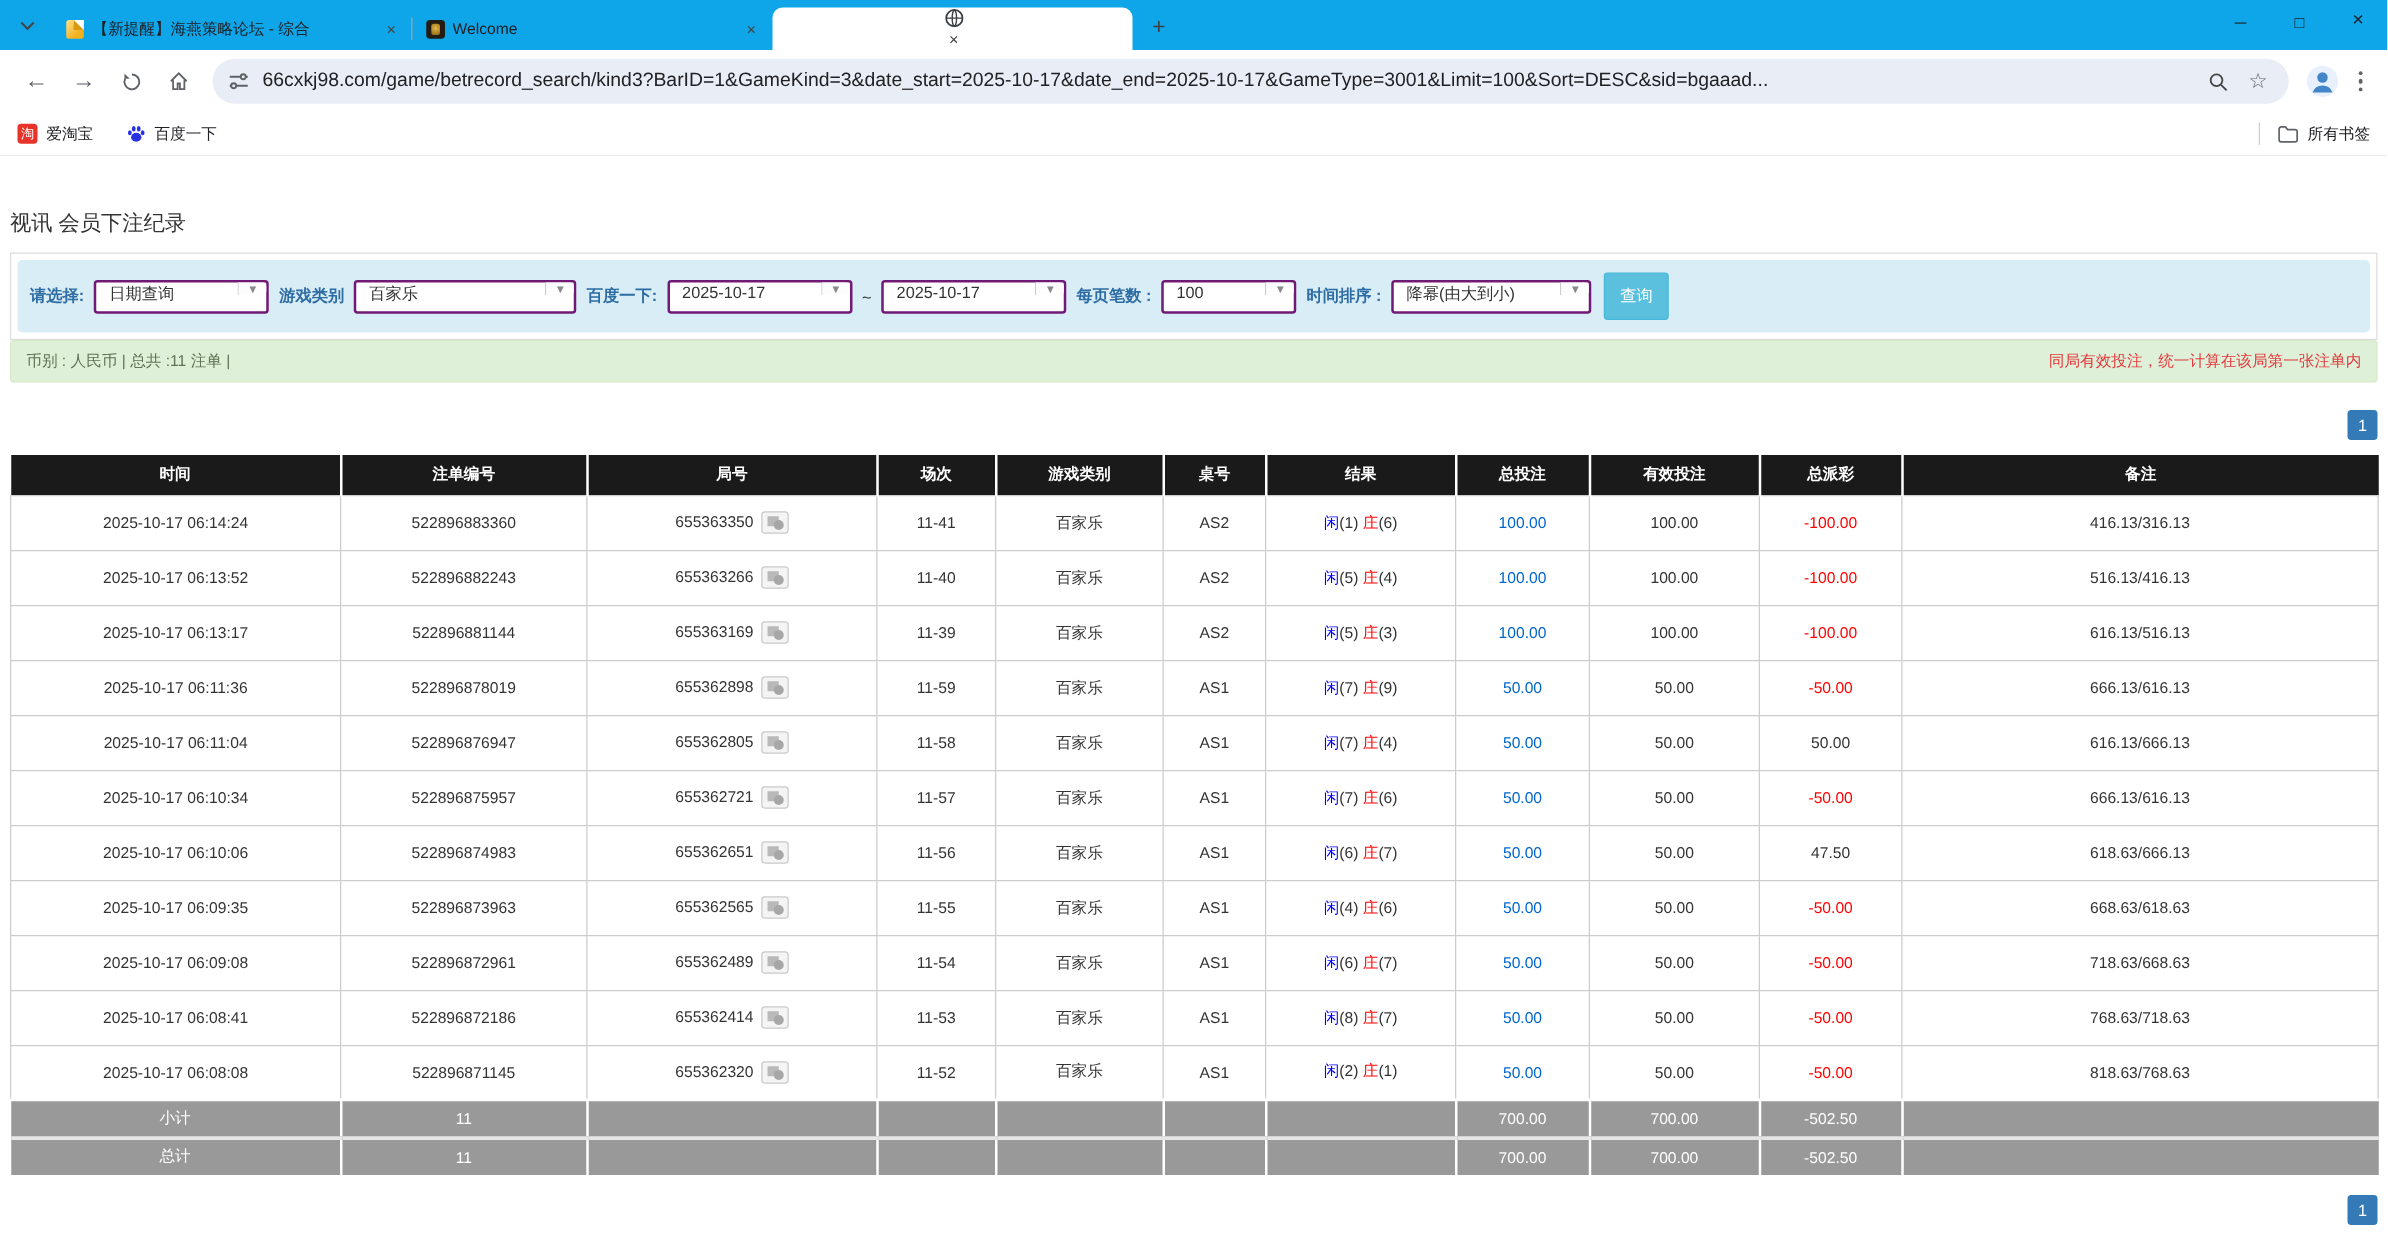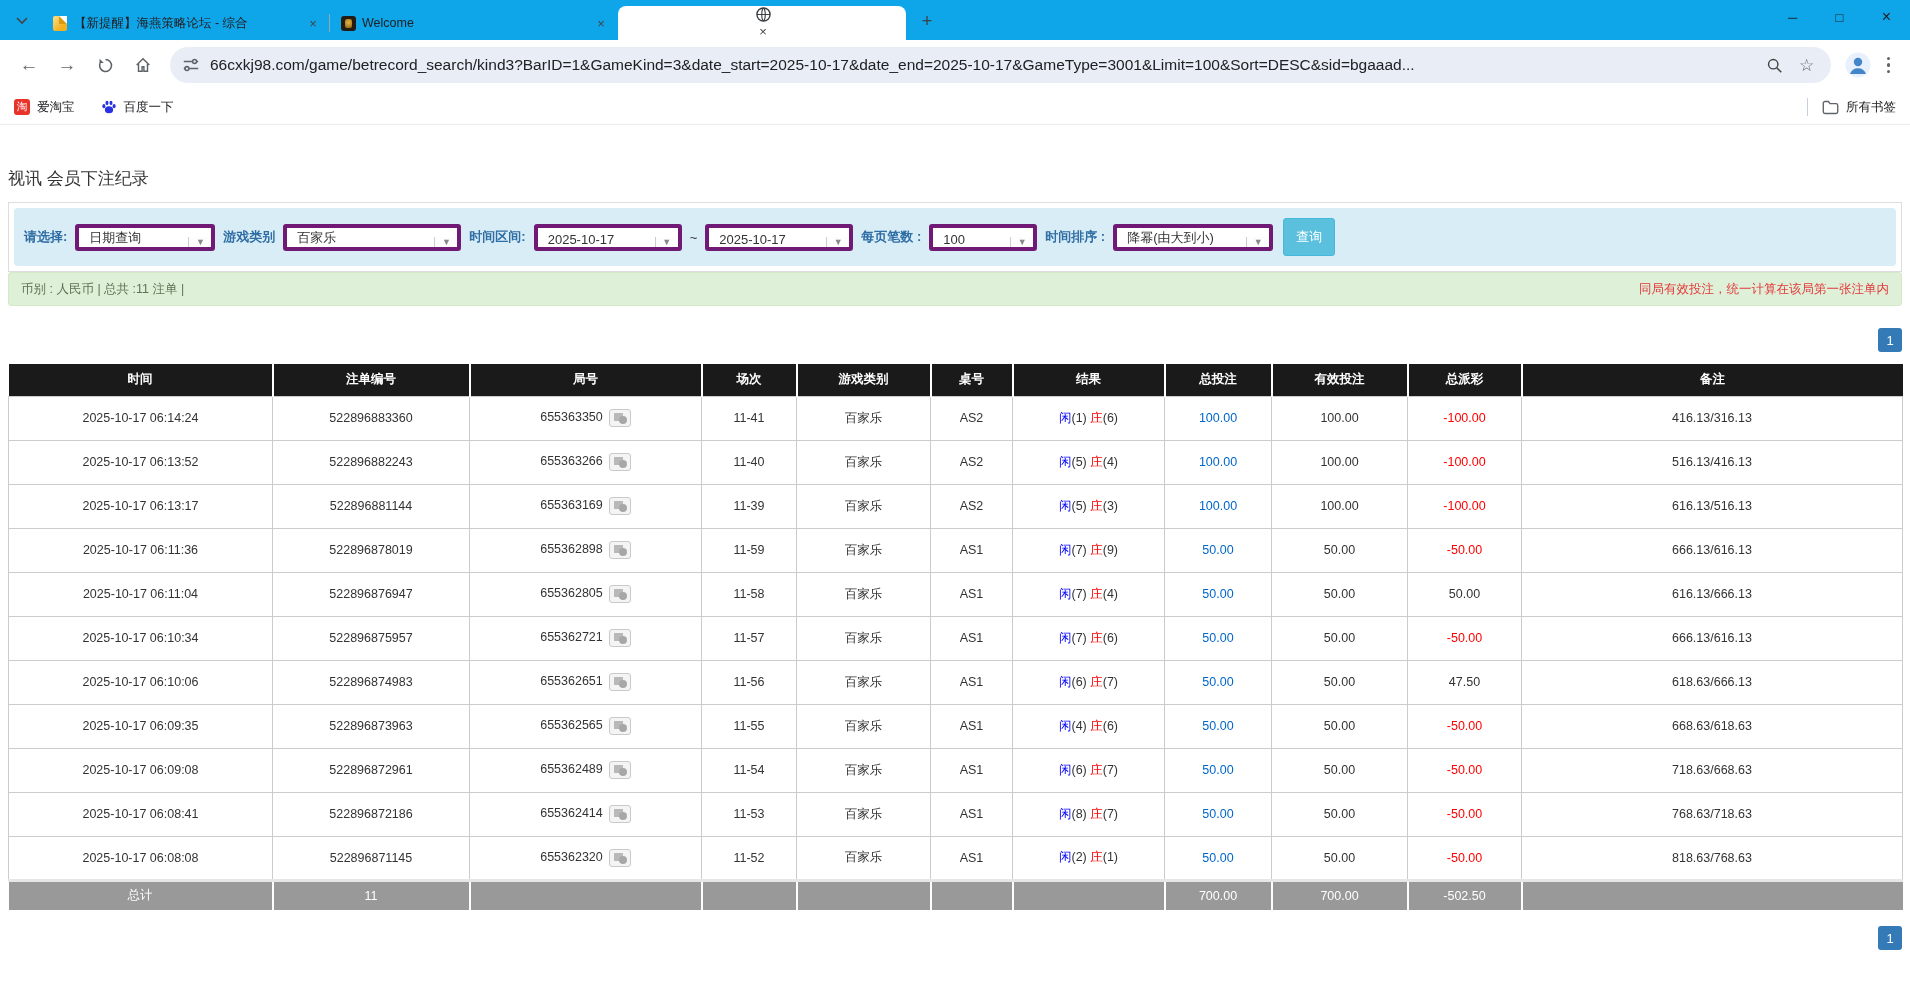--- a/index.html
+++ b/index.html
@@ -55,22 +55,22 @@
   .all-bookmarks { display:flex; align-items:center; gap:7px; cursor:pointer; }
 
   
   .page { padding:0 8px; background:#fff; }
   .page-title { font-size:17px; font-weight:400; color:#333; margin:42px 0 12px 0; }
 
   .filter-outer { border:1px solid #ddd; padding:5px; }
   .filter-bar { background:#d9edf7; border-radius:4px; height:58px; display:flex; align-items:center;
     padding:0 10px; gap:8px; font-size:13px; }
   .flabel { color:#2e6da4; font-weight:bold; white-space:nowrap; }
-  .combo { background:#fff; border:4px solid #701a75; border-radius:3px; height:27px; display:flex;
-    align-items:flex-end; cursor:pointer; }
+  .combo { background:#fff; border:2px solid #701a75; border-radius:3px; height:27px; display:flex;
+    align-items:flex-start; cursor:pointer; }
   .combo-text { display:flex; align-items:center; padding:0 10px; color:#333; flex:1; white-space:nowrap; }
   .combo-arrow { width:23px; border-left:1px solid #ccc; display:flex; align-items:center;
     justify-content:center; color:#888; font-size:9px; background:#fdfdfd; border-radius:0 3px 3px 0; }
   .w140 { width:140px; } .w178 { width:178px; } .w148 { width:148px; } .w108 { width:108px; } .w160 { width:160px; }
   .tilde { color:#333; }
   .search-btn { background:#5bc0de; color:#fff; border:1px solid #46b8da; border-radius:3px;
     height:38px; padding:0 12px; font-size:13px; cursor:pointer; margin-left:2px; }
 
   .info-bar { margin-top:0; background:#dff0d8; border:1px solid #d6e9c6; border-radius:3px;
     height:34px; display:flex; align-items:center; justify-content:space-between; padding:0 12px; font-size:12.5px; }
@@ -226,21 +226,21 @@
       <span class="flabel">请选择:</span>
       <div class="combo w140">
         <span class="combo-text">日期查询</span>
         <span class="combo-arrow">▼</span>
       </div>
       <span class="flabel">游戏类别</span>
       <div class="combo w178">
         <span class="combo-text">百家乐</span>
         <span class="combo-arrow">▼</span>
       </div>
-      <span class="flabel">时间区间:</span>
+      <span class="flabel">百度一下:</span>
       <div class="combo w148">
         <span class="combo-text">2025-10-17</span>
         <span class="combo-arrow">▼</span>
       </div>
       <span class="tilde">~</span>
       <div class="combo w148">
         <span class="combo-text">2025-10-17</span>
         <span class="combo-arrow">▼</span>
       </div>
       <span class="flabel">每页笔数 :</span>
@@ -499,20 +499,33 @@
       <span class="xian">闲</span><span>(2)</span>
       <span class="zhuang">庄</span><span>(1)</span>
     </td>
     <td><span class="betlink">50.00</span></td>
     <td>50.00</td>
     <td class="payout neg">-50.00</td>
     <td>818.63/768.63</td>
   </tr>
 </tbody>
     <tfoot>
+      <tr>
+        <td>小计</td>
+        <td>11</td>
+        <td></td>
+          <td></td>
+          <td></td>
+          <td></td>
+          <td></td>
+        <td>700.00</td>
+        <td>700.00</td>
+        <td class="foot-neg">-502.50</td>
+        <td></td>
+      </tr>
       <tr class="total">
         <td>总计</td>
         <td>11</td>
         <td></td>
           <td></td>
           <td></td>
           <td></td>
           <td></td>
         <td>700.00</td>
         <td>700.00</td>

